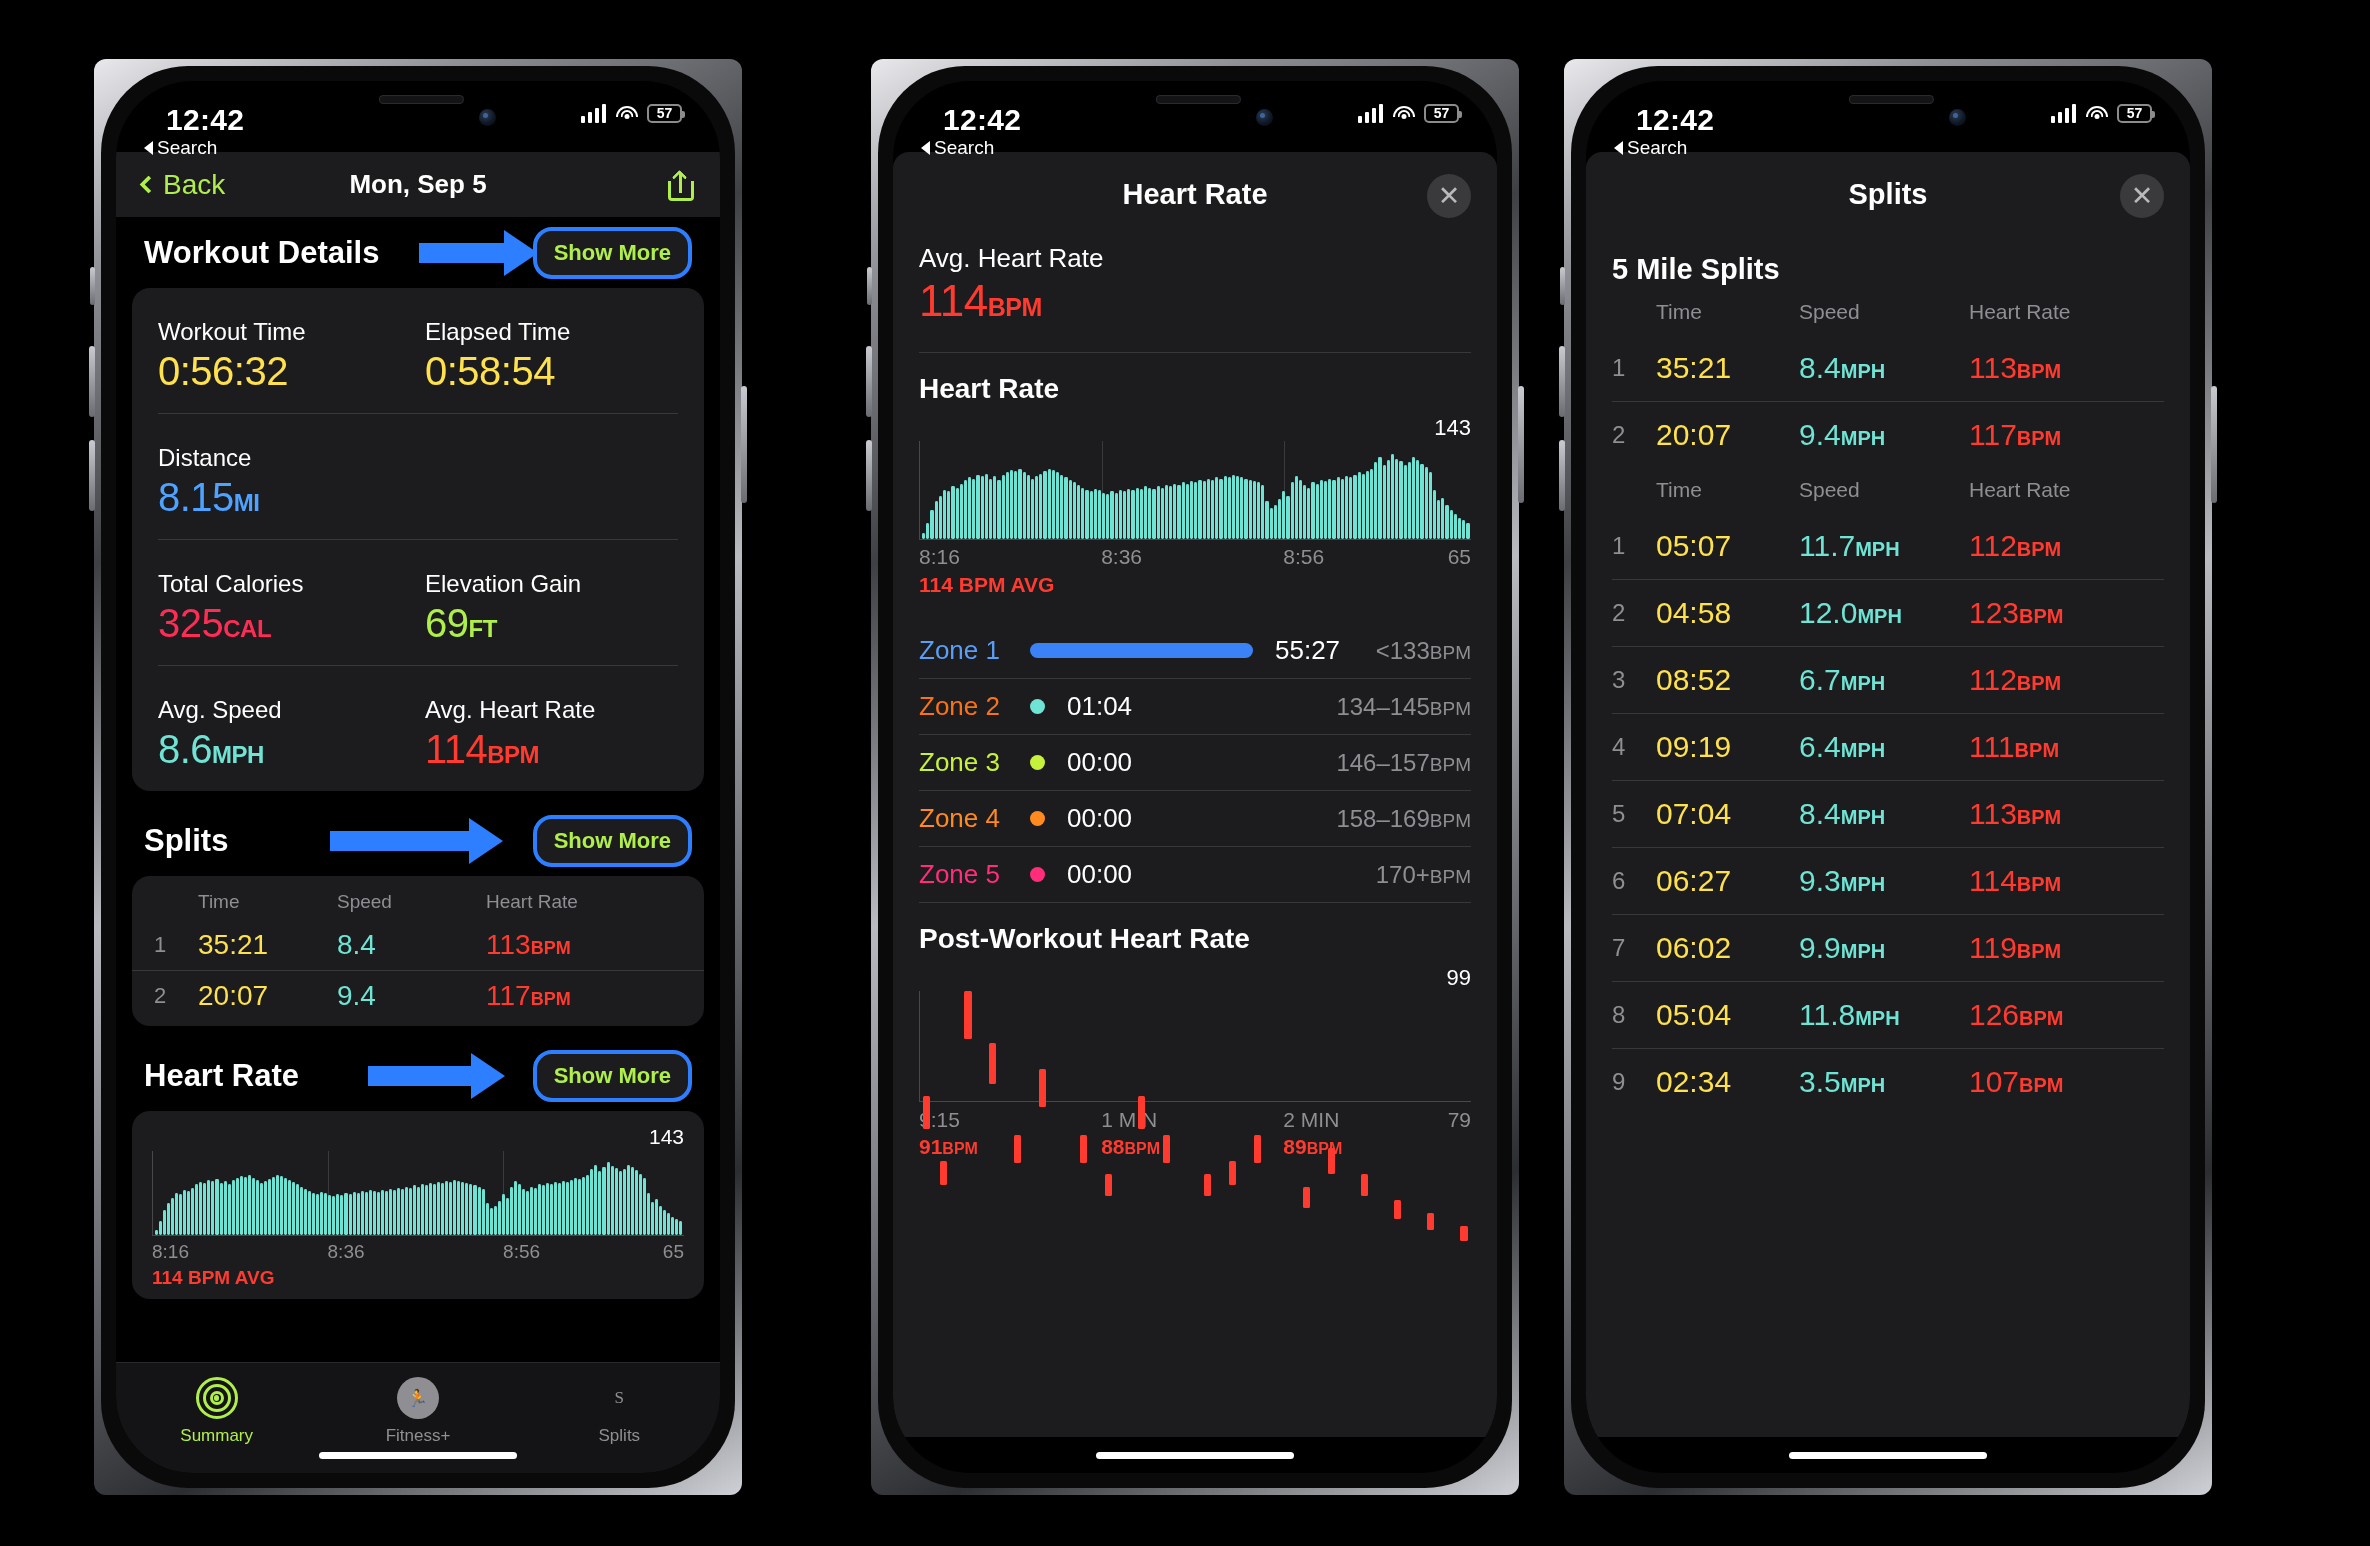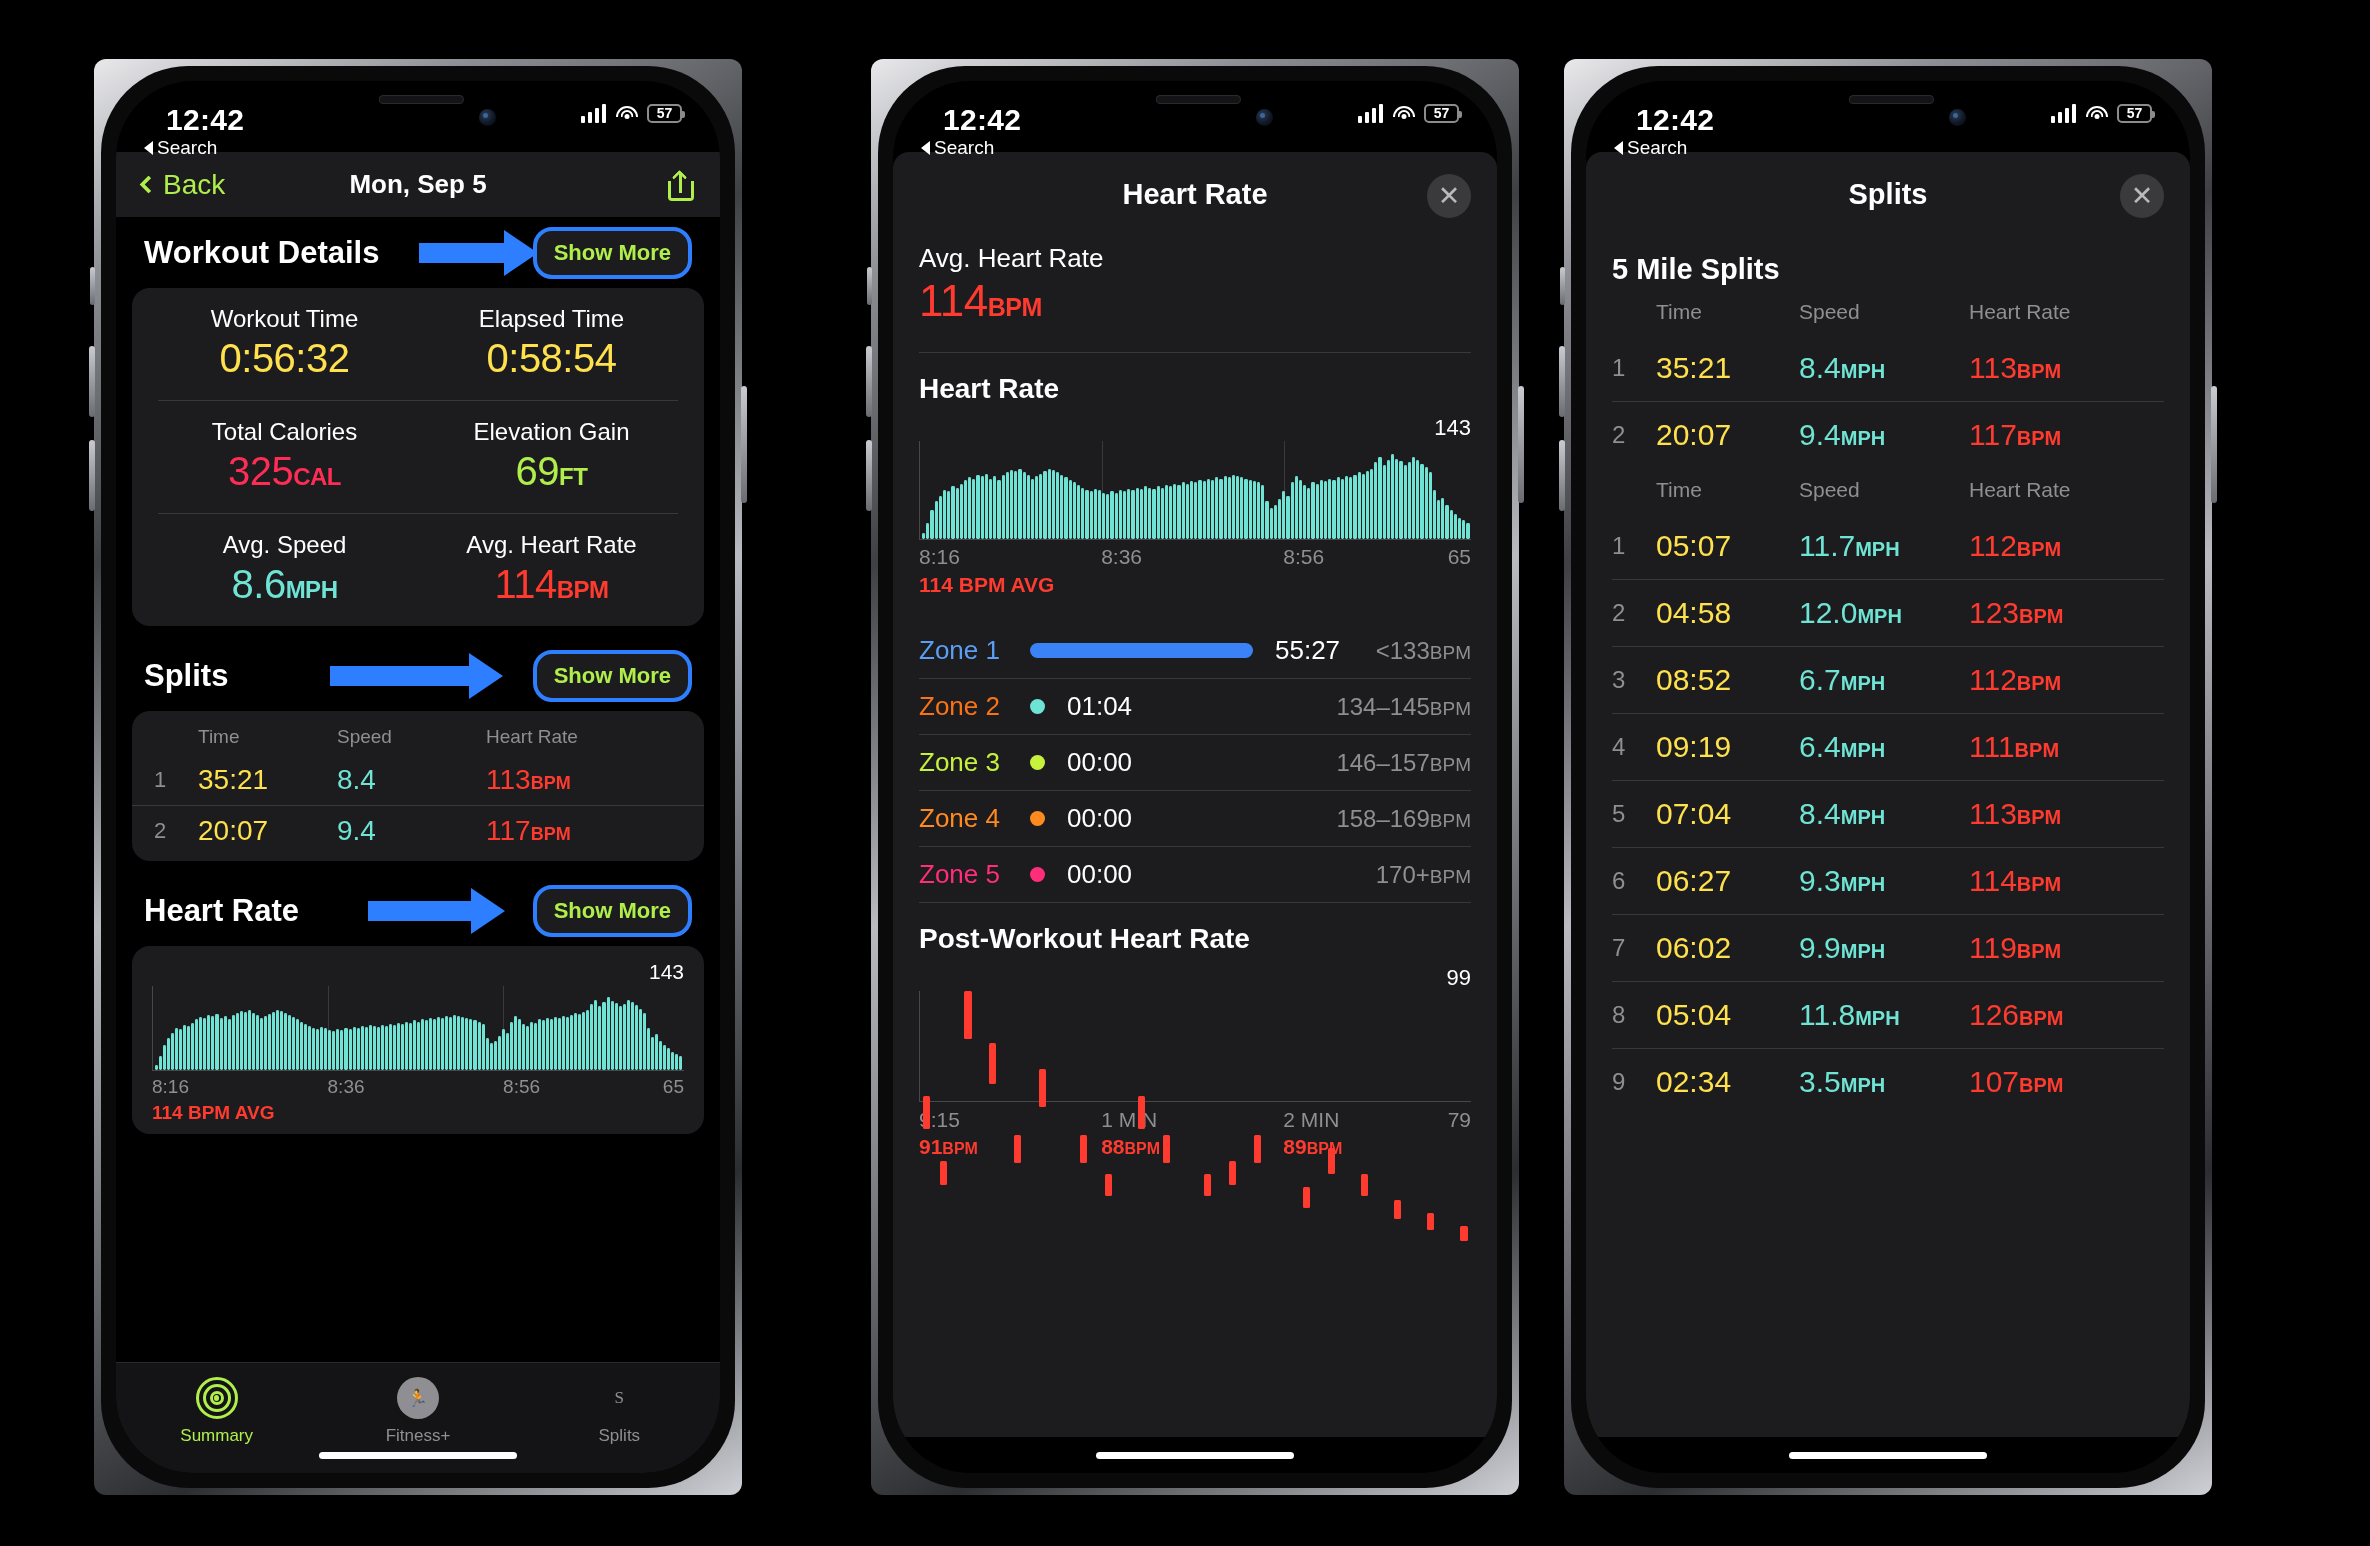--- a/index.html
+++ b/index.html
@@ -127,21 +127,21 @@
   .arrow-ann .shaft { position:absolute; left:0; top:13px; height:20px; background:#2e7fff; }
   .arrow-ann .head {
     position:absolute; top:0; width:0; height:0;
     border-top:23px solid transparent; border-bottom:23px solid transparent;
     border-left:34px solid #2e7fff;
   }
 
   .card { background:#1c1c1e; border-radius:18px; overflow:hidden; }
   .mrow { display:flex; padding:0 26px; }
   .mrow + .mrow .mcell { border-top:1px solid #38383a; }
-  .mcell { flex:1; padding:17px 0 19px;text-align:center; }
+  .mcell { flex:1; padding:30px 0 19px; }
   .mcell:first-child { padding-right:14px; }
   .mlabel { color:#fff; font-size:24px; font-weight:400; margin-bottom:3px; }
   .mval { font-size:40px; font-weight:500; letter-spacing:-0.5px; }
   .mval u { font-size:24px; font-weight:600; text-decoration:none; }
 
   
   .sp-card { background:#1c1c1e; border-radius:18px; padding:8px 0 6px; }
   .sp-head, .sp-row { display:flex; align-items:center; padding:0 22px; }
   .sp-head > div, .sp-row > div { }
   .c-idx { width:44px; }
@@ -304,20 +304,24 @@
                 <div class="mcell">
                   <div class="mlabel">Workout Time</div>
                   <div class="mval" style="color:#ffe14d"><span>0:56:32</span><u></u></div>
                 </div>
                 <div class="mcell">
                   <div class="mlabel">Elapsed Time</div>
                   <div class="mval" style="color:#ffe14d"><span>0:58:54</span><u></u></div>
                 </div>
               </div>
               <div class="mrow">
+                <div class="mcell">
+                  <div class="mlabel">Distance</div>
+                  <div class="mval" style="color:#4da3ff"><span>8.15</span><u>MI</u></div>
+                </div>
               </div>
               <div class="mrow">
                 <div class="mcell">
                   <div class="mlabel">Total Calories</div>
                   <div class="mval" style="color:#ff2d55"><span>325</span><u>CAL</u></div>
                 </div>
                 <div class="mcell">
                   <div class="mlabel">Elevation Gain</div>
                   <div class="mval" style="color:#b0ee4c"><span>69</span><u>FT</u></div>
                 </div>

